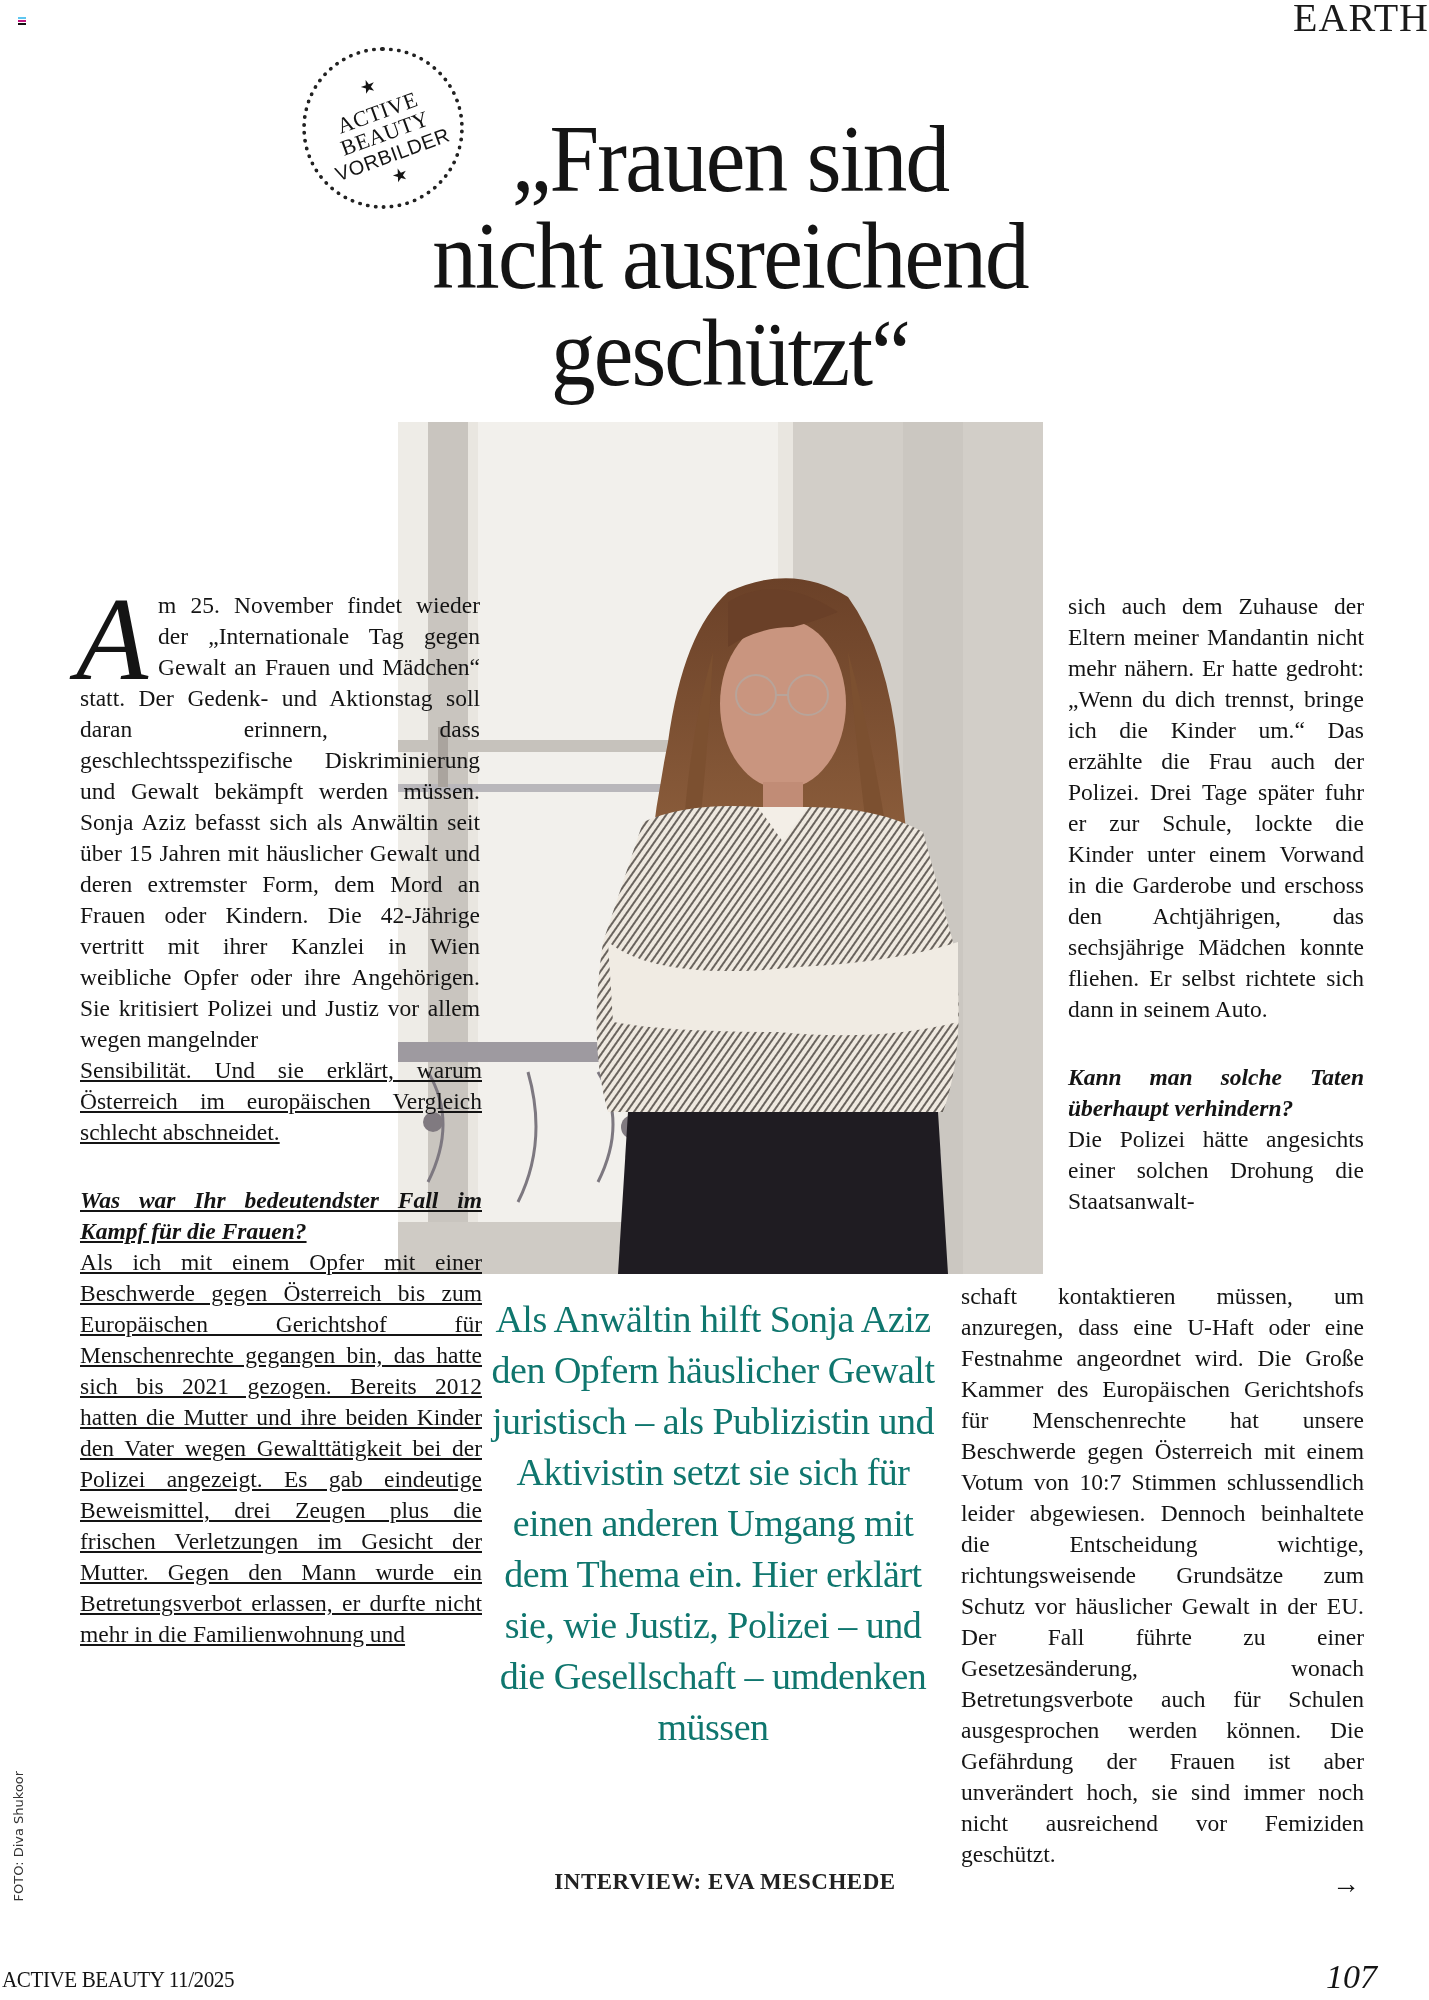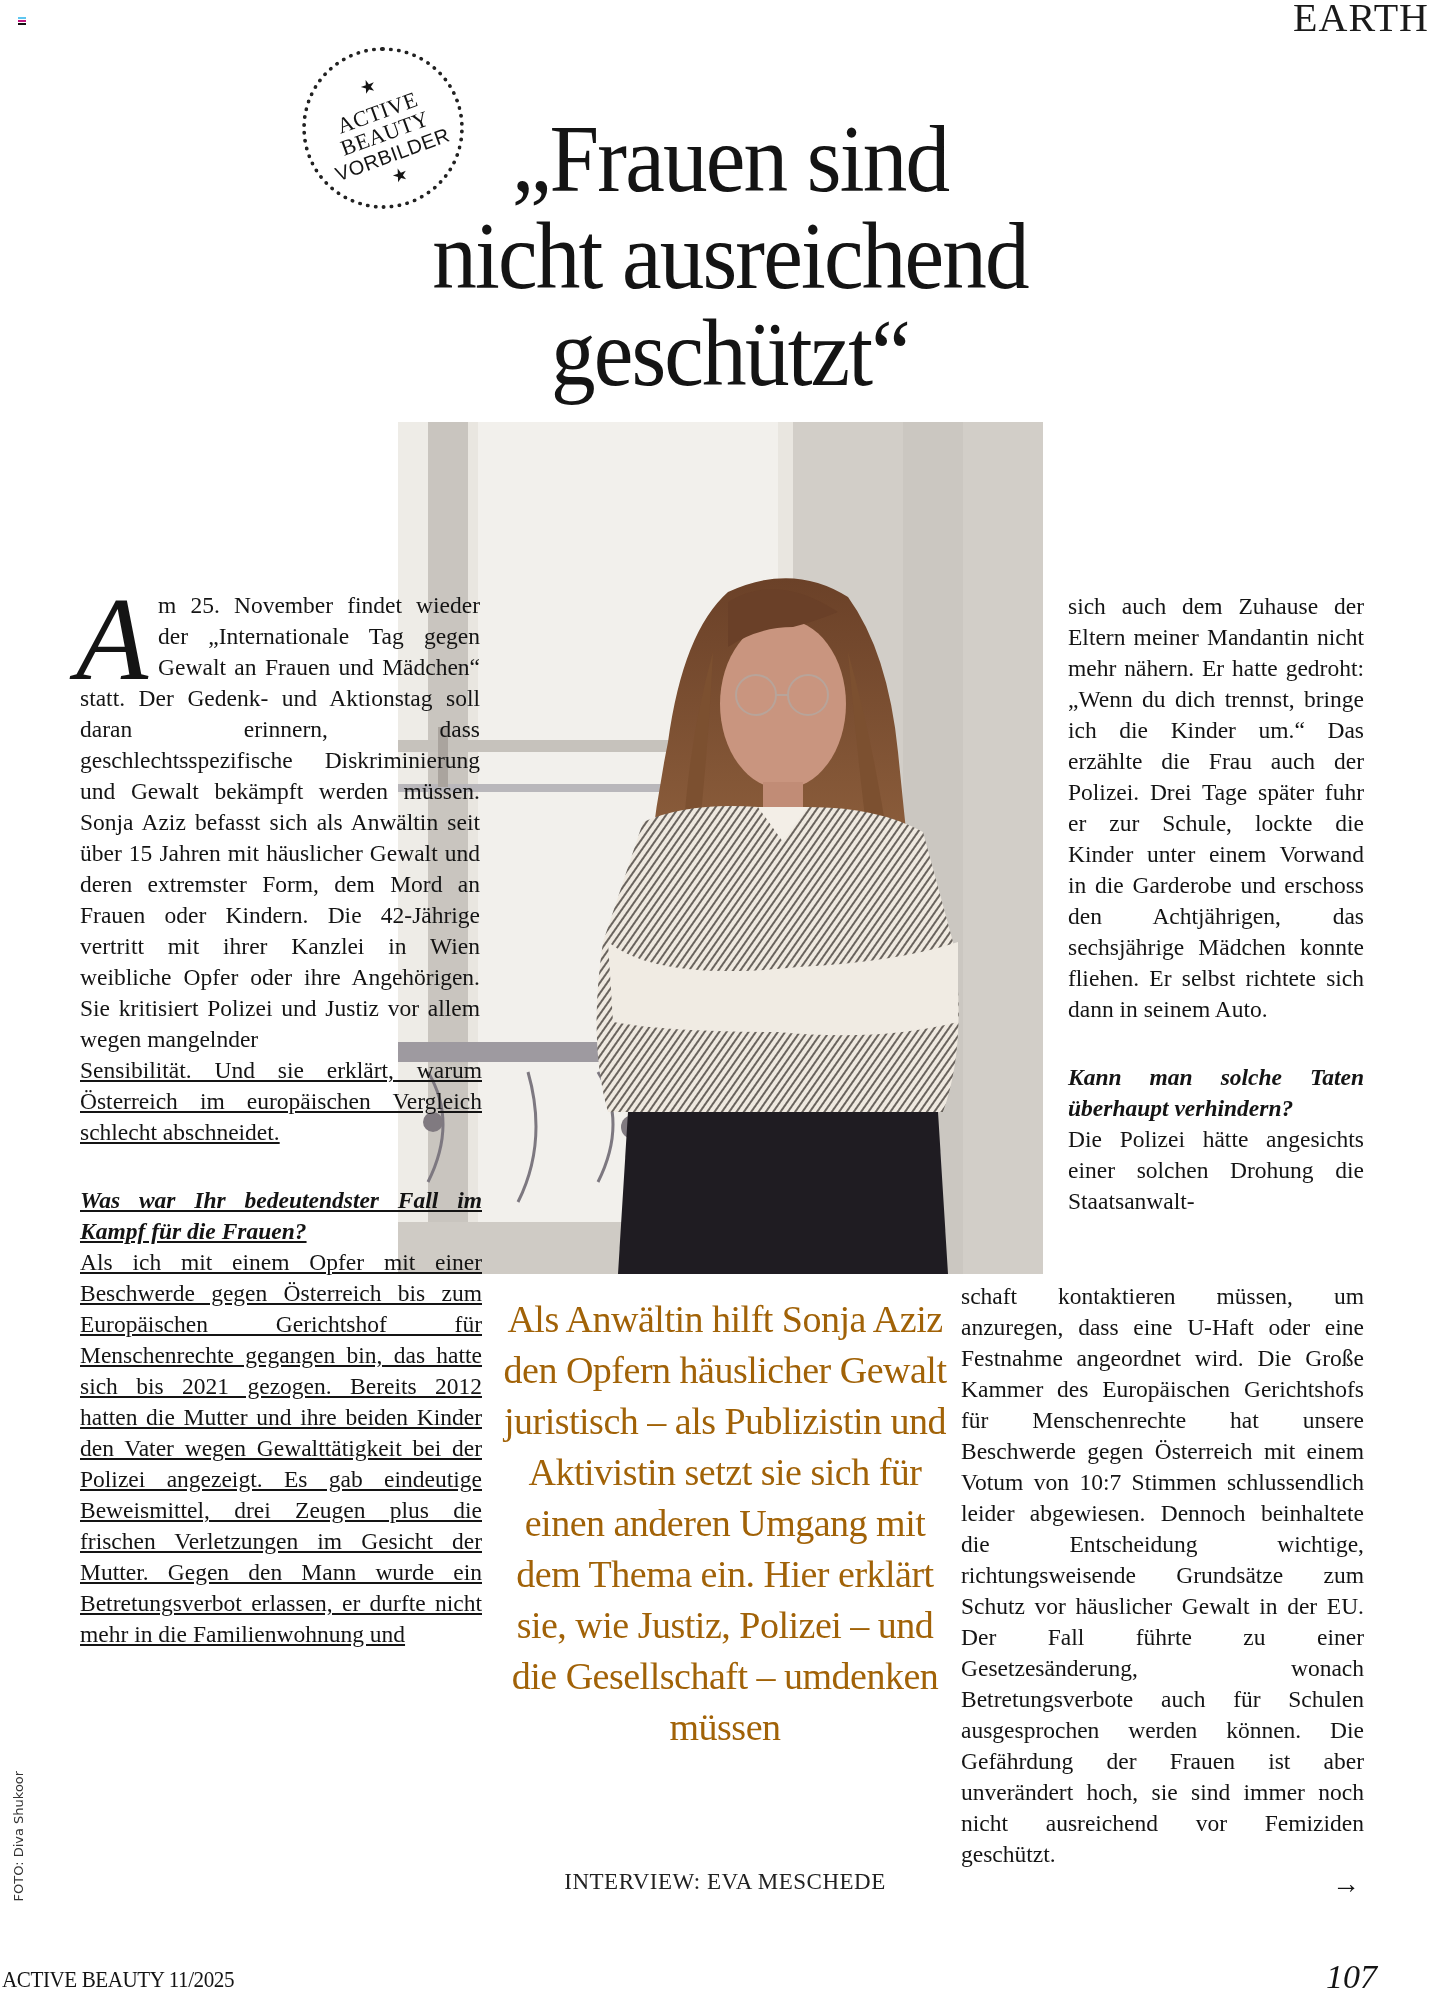--- a/index.html
+++ b/index.html
@@ -35,23 +35,23 @@
   .col-left { left:80px; top:590px; width:400px; }
   .col-left .drop { float:left; font-family:"Liberation Serif","DejaVu Serif",serif; font-style:italic;
                     font-size:118px; line-height:88px; margin:6px 10px -4px -4px; }
   .col-left .wide { width:402px;text-decoration:underline; }
   .col-left .p2-q { margin-top:37px; }
 
   .col-right-top { left:1068px; top:591px; width:296px; }
   .col-right-bot { left:961px; top:1281px; width:403px; }
   .col-right-top .q { margin-top:37px; }
 
-  .pull { left:500px; top:1294px; width:450px; text-align:center; font-size:38px; line-height:51px;
-          font-weight:normal; letter-spacing:-0.5px; color:#a16207; }
-  .byline { left:500px; top:1869px; width:450px; text-align:center; font-size:23px; letter-spacing:0.5px; color:#222; }
+  .pull { left:488px; top:1294px; width:450px; text-align:center; font-size:38px; line-height:51px;
+          font-weight:normal; letter-spacing:-0.5px; color:#0f766e; }
+  .byline { left:500px; top:1869px; width:450px; text-align:center; font-size:23px; letter-spacing:0.5px; color:#222;font-weight:bold; }
 
   .arrow { left:1332px; top:1870px; font-size:28px; line-height:28px; }
 
   .credit { left:-42px; top:1834px; width:120px; transform:rotate(-90deg); transform-origin:center;
             font-family:"DejaVu Sans","Liberation Sans",sans-serif; font-size:13px; color:#333; white-space:nowrap; }
 
   .footer-left { left:2px; top:1966px; font-size:24px; letter-spacing:-0.5px; transform:scaleX(0.88); transform-origin:left; }
   .footer-right { right:52px; top:1958px; font-size:34px;font-style:italic; }
 </style>
 </head>

